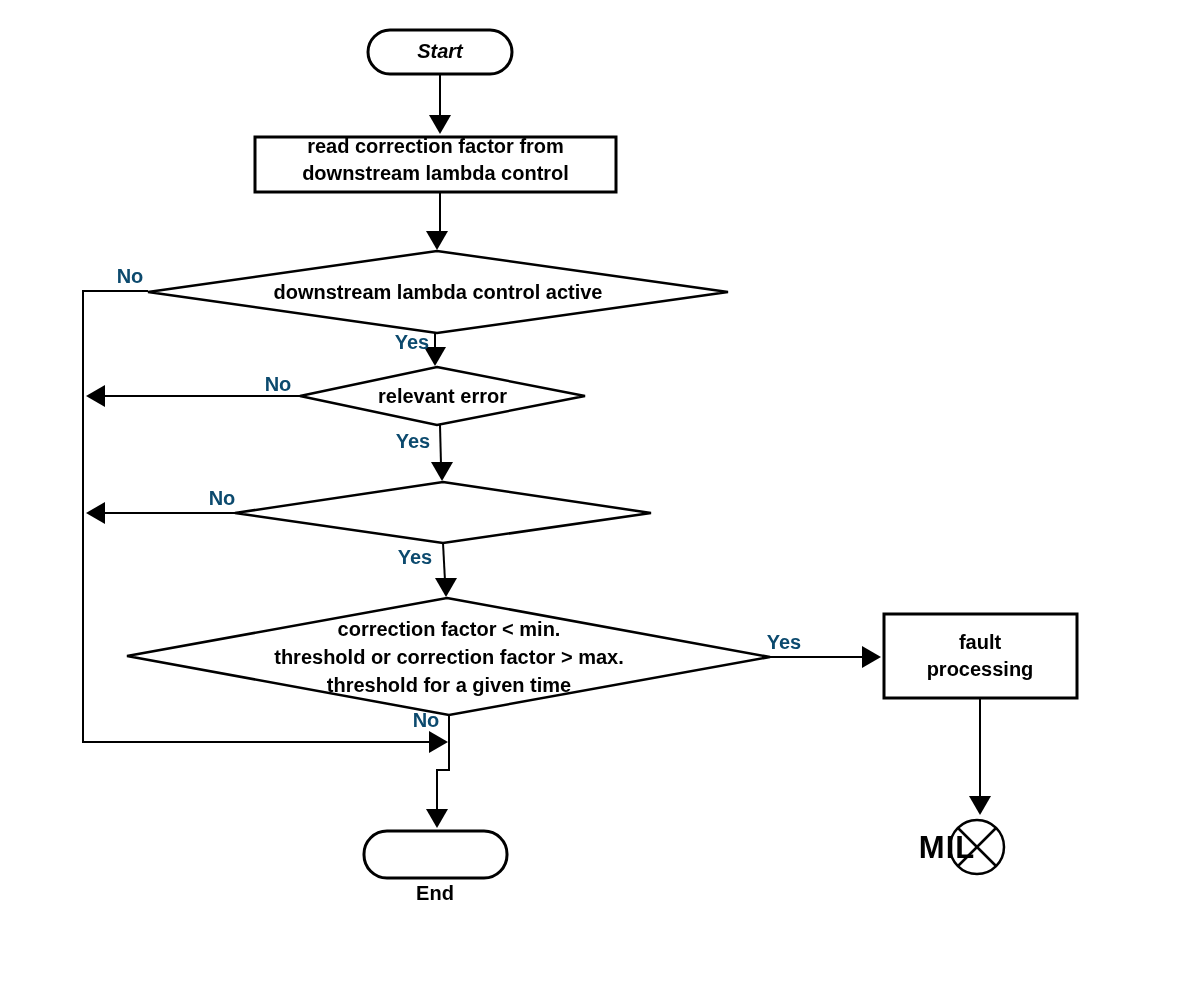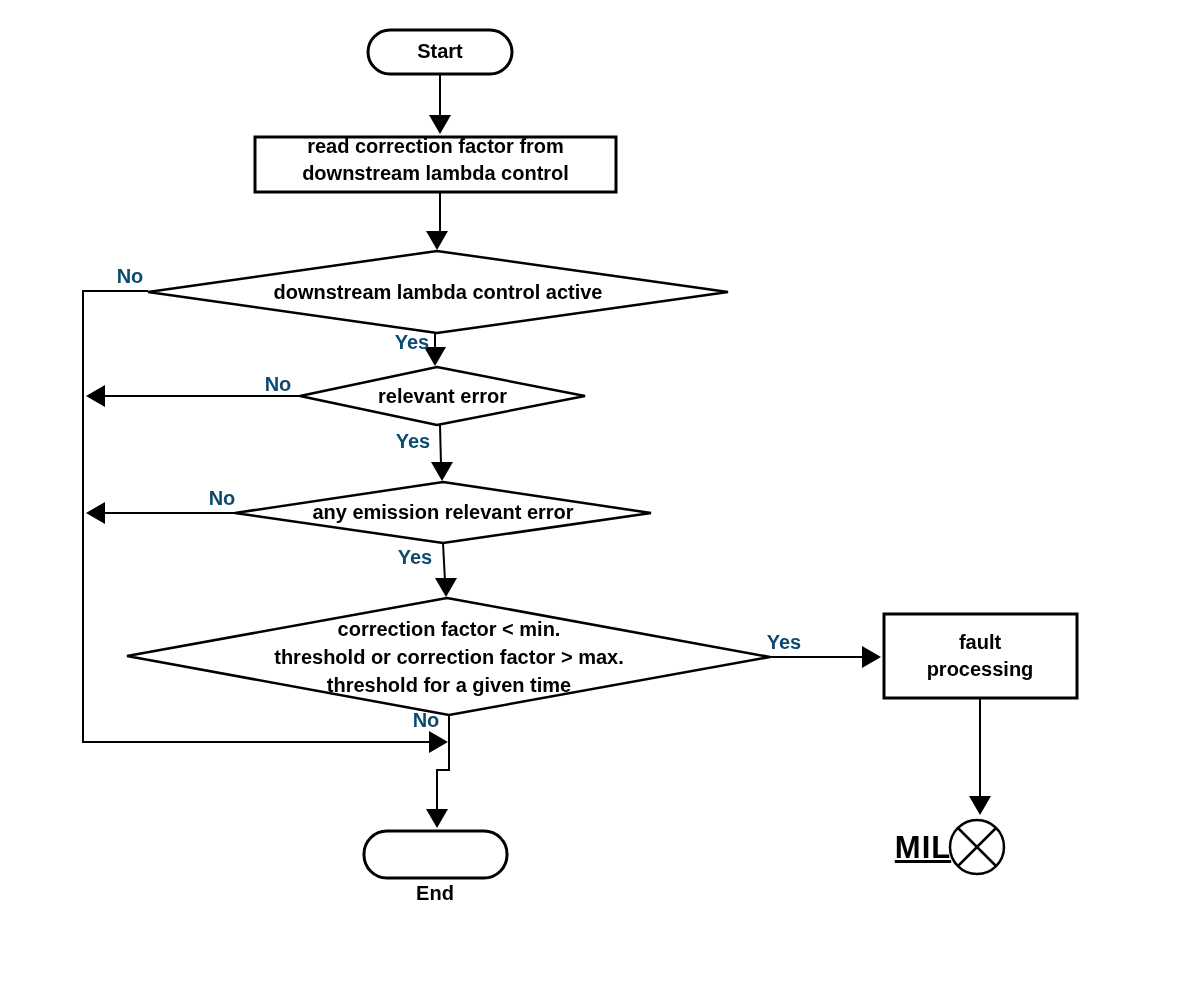--- a/index.html
+++ b/index.html
@@ -91,41 +91,40 @@
       <polygon points="435,578 457,578 446,597"></polygon>
       <polygon points="86,396 105,385 105,407"></polygon>
       <polygon points="86,513 105,502 105,524"></polygon>
       <polygon points="448,742 429,731 429,753"></polygon>
       <polygon points="426,809 448,809 437,828"></polygon>
       <polygon points="881,657 862,646 862,668"></polygon>
       <polygon points="969,796 991,796 980,815"></polygon>
     </g>
   </svg>
 
-  <div class="lbl" style="left:367px; top:29px; width:146px; height:45px;">Start</div>
+  <div class="lbl" style="left:367px; top:29px; width:146px; height:45px;font-style:italic;">Start</div>
 
   <div class="lbl" style="left:254px; top:136px; width:363px; height:48px;">read correction factor from
 downstream lambda control</div>
 
   <div class="lbl" style="left:148px; top:253px; width:580px; height:78px;">downstream lambda control active</div>
 
   <div class="lbl" style="left:300px; top:368px; width:285px; height:56px;">relevant error</div>
 
-  <div class="lbl" style="left:235px; top:483px; width:416px; height:58px;">any emission relevant error</div>
 
   <div class="lbl threshold-lines" style="left:162px; top:615px; width:574px; height:84px;">correction factor &lt; min.
 threshold  or correction factor &gt; max.
 threshold for a given time</div>
 
   <div class="lbl" style="left:883px; top:614px; width:194px; height:84px;">fault
 processing</div>
 
   <div class="lbl" style="left:363px; top:830px; width:144px; height:48px;margin-top:39px;">End</div>
 
-  <div class="lbl mil" style="left:888px; top:829px; width:70px; height:36px;text-decoration:underline;">MIL</div>
+  <div class="lbl mil" style="left:912px; top:829px; width:70px; height:36px;">MIL</div>
 
   <div class="branch" style="left:108px; top:266px; width:44px;">No</div>
   <div class="branch" style="left:390px; top:332px; width:44px;">Yes</div>
 
   <div class="branch" style="left:258px; top:374px; width:40px;">No</div>
   <div class="branch" style="left:391px; top:431px; width:44px;">Yes</div>
 
   <div class="branch" style="left:202px; top:488px; width:40px;">No</div>
   <div class="branch" style="left:393px; top:547px; width:44px;">Yes</div>
 

